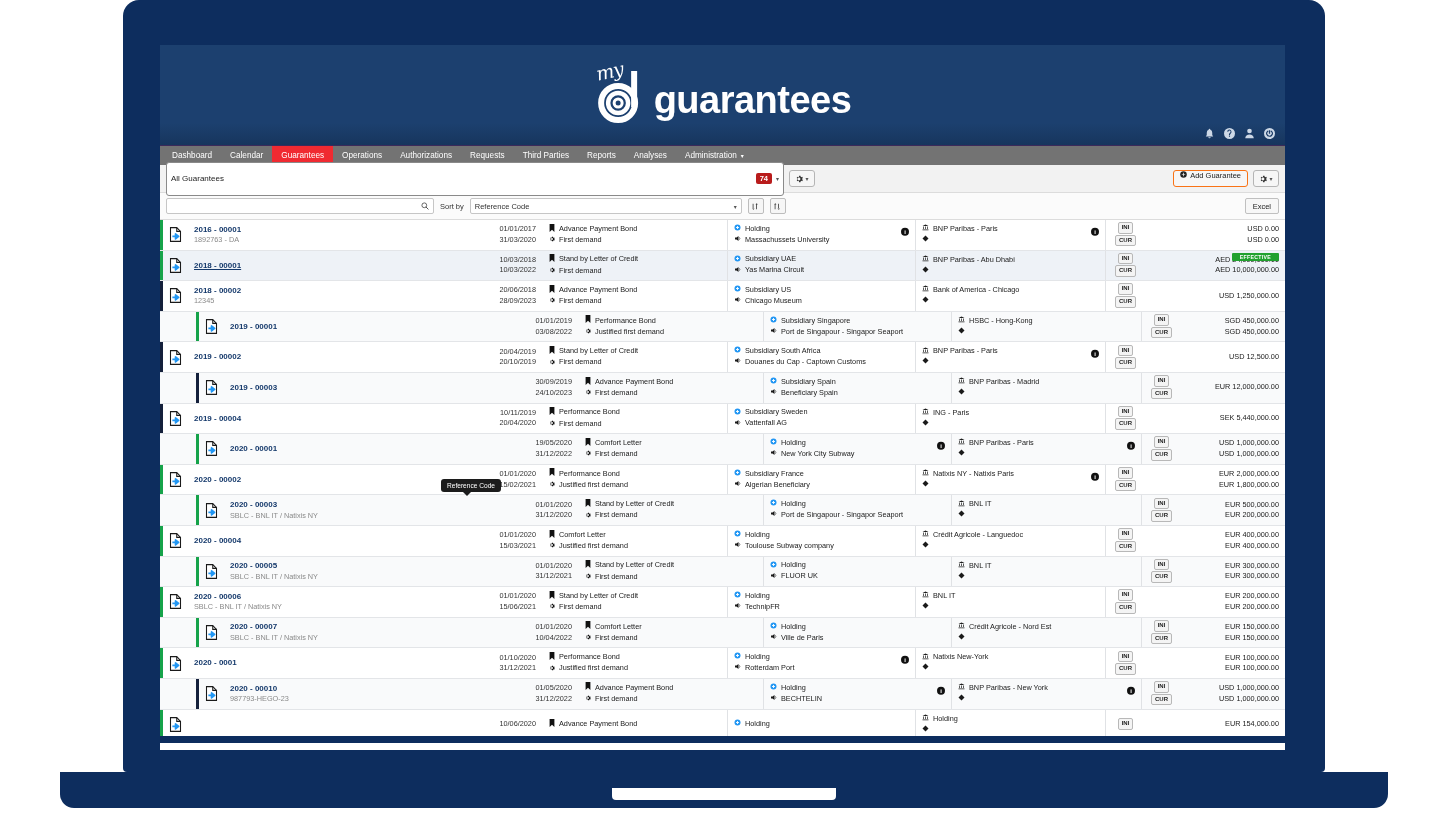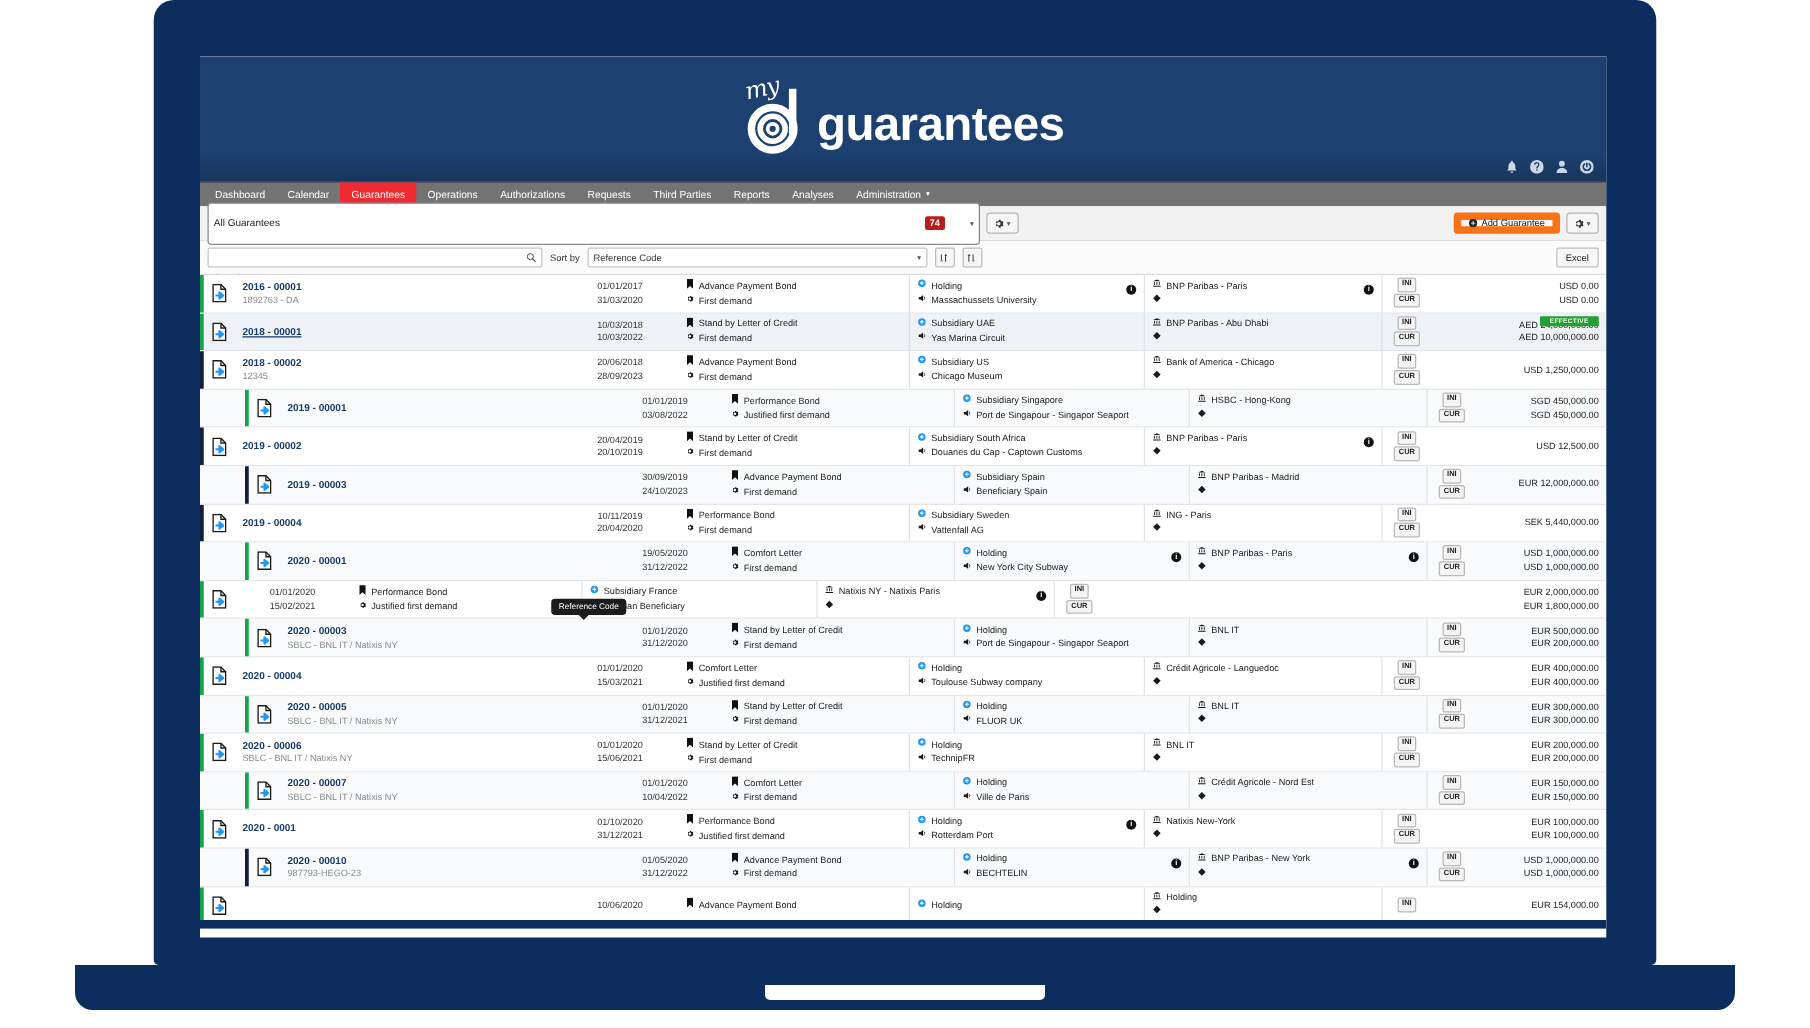--- a/index.html
+++ b/index.html
@@ -91,33 +91,33 @@
   .sel-box {
     flex: 0 0 auto; width: 618px; height: 34px;
     background: #fff; border: 1px solid #8a8a8a; border-radius: 3px;
     display: flex; align-items: center; padding: 0 4px;
     font-size: 8px; color: #222; position: relative;
   }
   .sel-label { flex: 1; }
   .count-badge {
     background: #b91c1c; color: #fff; font-size: 7.5px;
     padding: 1px 4px; border-radius: 2px; font-weight: bold;
-    margin-right: 20px;
+    margin-right: 4px;
   }
   .sel-caret { font-size: 6px; color: #555; }
   .gear-btn {
     height: 17px; min-width: 26px; background: #f6f6f6;
     border: 1px solid #b5b5b5; border-radius: 3px;
     display: flex; align-items: center; justify-content: center;
     gap: 2px; font-size: 7px; color: #333; cursor: pointer;
   }
   .spacer { flex: 1; }
   .btn-primary {
-    height: 17px; background: #f6f6f6; border: 6px solid #f97316;
-    border-radius: 3px; display: flex; align-items: center;
+    height: 17px; background: #f6f6f6; border: 1px solid #f97316;
+    border-radius: 3px; display: flex; 
     padding: 0 6px; gap: 3px; font-size: 7.5px; color: #222; cursor: pointer;
   }
 
   
   .search-bar {
     height: 27px; background: #fbfbfb;
     border-bottom: 1px solid #dcdcdc;
     display: flex; align-items: center; padding: 0 6px; gap: 6px;
   }
   .search-field {
@@ -160,21 +160,21 @@
     position: relative;
   }
   .row.alt { background: #f9fafb; padding-left: 36px; }
   .row.sel { background: #eef2f7; }
   .statusbar { width: 3px; background: #16a34a; flex: 0 0 3px; }
   .statusbar.dark { background: #14203b; }
 
   .cell { padding: 3px 6px; position: relative; display: flex; flex-direction: column; justify-content: center; }
   .c-icon { flex: 0 0 22px; align-items: center; justify-content: center; flex-direction: row; }
   .c-ref  { flex: 0 0 262px; }
-  .c-date { flex: 0 0 92px; align-items: center; }
+  .c-date { flex: 0 0 92px; align-items: flex-end; }
   .c-type { flex: 0 0 185px; }
   .c-party{ flex: 0 0 188px; border-left: 1px solid #e0e2e5; }
   .c-bank { flex: 0 0 190px; border-left: 1px solid #e0e2e5; }
   .c-ini  { flex: 0 0 40px; border-left: 1px solid #e0e2e5; align-items: center; }
   .c-amt  { flex: 1; align-items: flex-end; }
 
   .ref-code { font-size: 8px; font-weight: bold; color: #15396b; line-height: 1.45; }
   .ref-code.underline { text-decoration: underline; }
   .ref-sub { font-size: 7.3px; color: #8a8a8a; line-height: 1.45; }
   .dt { font-size: 7.3px; color: #333; line-height: 1.45; }
@@ -784,20 +784,23 @@
         </div>
         <div class="row">
           <div class="statusbar"></div>
           <div class="cell c-icon">
             <svg width="13" height="15" viewBox="0 0 20 24">
               <path d="M2 1h10l6 6v16H2z" fill="#fff" stroke="#1a1a1a" stroke-width="1.7"></path>
               <path d="M12 1v6h6" fill="none" stroke="#1a1a1a" stroke-width="1.7"></path>
               <path d="M5 15h8M10 11l5 4-5 4z" fill="#2196f3" stroke="#2196f3" stroke-width="2.6" stroke-linejoin="round"></path>
             </svg>
           </div>
+          <div class="cell c-ref">
+            <div class="ref-code">2020 - 00002</div>
+          </div>
           <div class="cell c-date">
             <div class="dt">01/01/2020</div>
             <div class="dt">15/02/2021</div>
           </div>
           <div class="cell c-type">
             <div class="ln"><span class="g"><svg width="6" height="8" viewBox="0 0 10 13">
                   <path d="M1 0h8v13L5 9.6 1 13z" fill="#111"></path>
                 </svg></span>Performance Bond</div>
             <div class="ln"><span class="g"><svg width="6" height="6" viewBox="0 0 16 16">
                   <path fill="#111" d="M8 5.4A2.6 2.6 0 108 10.6 2.6 2.6 0 008 5.4zm6.2 3.4l1.3 1-1.3 2.3-1.6-.6a5.6 5.6 0 01-1.3.8l-.3 1.7H7.9l-.3-1.7a5.6 5.6 0 01-1.3-.8l-1.6.6-1.3-2.3 1.3-1a5.6 5.6 0 010-1.6l-1.3-1 1.3-2.3 1.6.6c.4-.3.8-.6 1.3-.8L7.9 2h2.8l.3 1.7c.5.2.9.5 1.3.8l1.6-.6 1.3 2.3-1.3 1a5.6 5.6 0 010 1.6z"></path>

